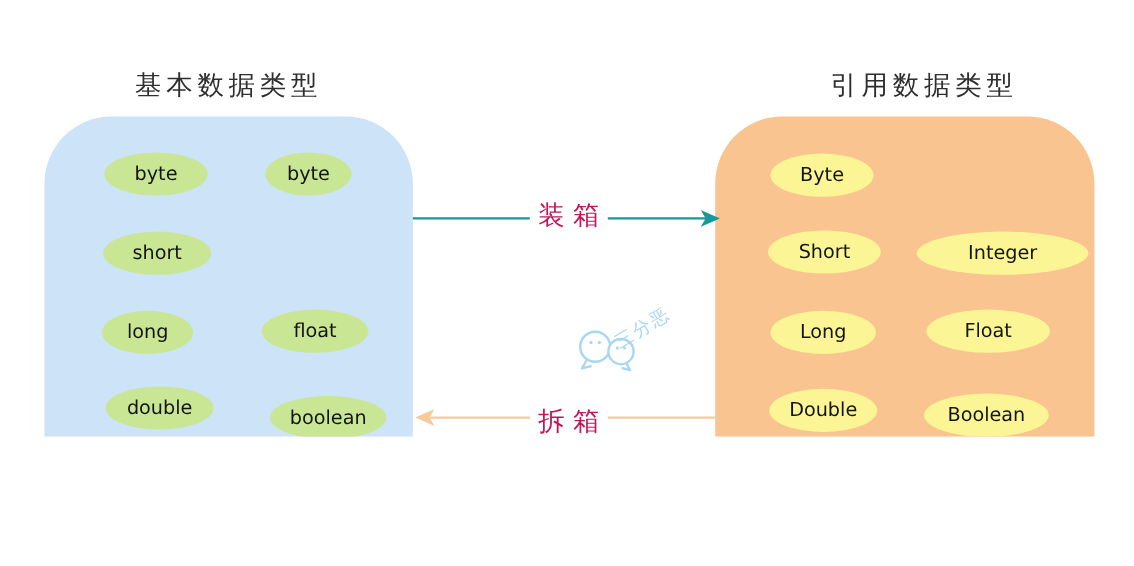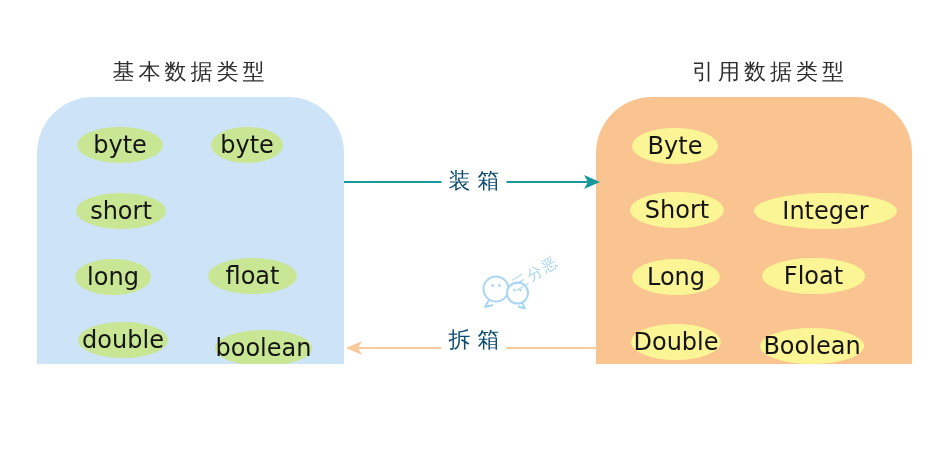--- a/index.html
+++ b/index.html
@@ -12,29 +12,29 @@
   .panel-right{left:596px;width:316px;background:#f9c48f;}
   .panel-title{
     position:absolute;top:57px;height:30px;line-height:30px;text-align:center;
     font-family:"DejaVu Serif",serif;font-size:22px;letter-spacing:4px;color:#2e2e2e;
   }
   .title-left{left:37px;width:307px;}
   .title-right{left:612px;width:316px;}
   .pill{
     position:absolute;height:36px;border-radius:50%;
     display:flex;align-items:center;justify-content:center;
-    font-size:24px;color:#141414;white-space:nowrap;line-height:36px;
+    font-size:16px;color:#141414;white-space:nowrap;line-height:36px;margin-left:10px;
   }
   .pill-green{background:#c9e694;}
   .pill-yellow{background:#fcf595;}
   .arrow{position:absolute;overflow:visible;}
   .arrow-label{
     position:absolute;transform:translateX(-50%);background:#ffffff;
     font-family:"DejaVu Serif",serif;font-size:22px;letter-spacing:7px;
-    padding:0 0 0 7px;height:26px;line-height:26px;color:#0c4a6e;white-space:nowrap;
+    padding:0 0 0 7px;height:26px;line-height:26px;color:#be185d;white-space:nowrap;
   }
   .wm-text{
     position:absolute;left:514px;top:277px;color:#a9d6f5;font-size:15px;
     letter-spacing:2px;font-family:"DejaVu Serif",serif;white-space:nowrap;
     transform:rotate(-31deg);transform-origin:0 50%;
   }
 </style>
 </head>
 <body>
 
@@ -65,21 +65,21 @@
   <svg class="arrow" style="left:344px;top:172px" width="256" height="20">
     <line x1="0" y1="10" x2="245" y2="10" stroke="#17999c" stroke-width="2"></line>
     <polygon points="256,10 240,3 244,10 240,17" fill="#17999c"></polygon>
   </svg>
   <div class="arrow-label" style="left:474px;top:168px">装箱</div>
 
   <svg class="arrow" style="left:346px;top:338px" width="252" height="20">
     <line x1="12" y1="10" x2="252" y2="10" stroke="#f7c99b" stroke-width="2"></line>
     <polygon points="0,10 16,3 12,10 16,17" fill="#f7c99b"></polygon>
   </svg>
-  <div class="arrow-label" style="left:474px;top:327px">拆箱</div>
+  <div class="arrow-label" style="left:474px;top:339px">拆箱</div>
 
   <svg class="arrow" style="left:481px;top:270px" width="56" height="42" viewBox="0 0 56 42">
     <circle cx="15" cy="19" r="12.5" fill="none" stroke="#a9d6f5" stroke-width="2"></circle>
     <path d="M8,30 l-4,7 l8,-2" fill="none" stroke="#a9d6f5" stroke-width="2" stroke-linejoin="round"></path>
     <circle cx="11.5" cy="15.5" r="1.4" fill="#a9d6f5"></circle>
     <circle cx="18.5" cy="15.5" r="1.4" fill="#a9d6f5"></circle>
     <circle cx="36.5" cy="23" r="10.5" fill="#ffffff" stroke="#a9d6f5" stroke-width="2"></circle>
     <path d="M41,32.5 l3,6 l-7,-2" fill="none" stroke="#a9d6f5" stroke-width="2" stroke-linejoin="round"></path>
     <circle cx="33.5" cy="20" r="1.3" fill="#a9d6f5"></circle>
     <circle cx="39.5" cy="20" r="1.3" fill="#a9d6f5"></circle>

